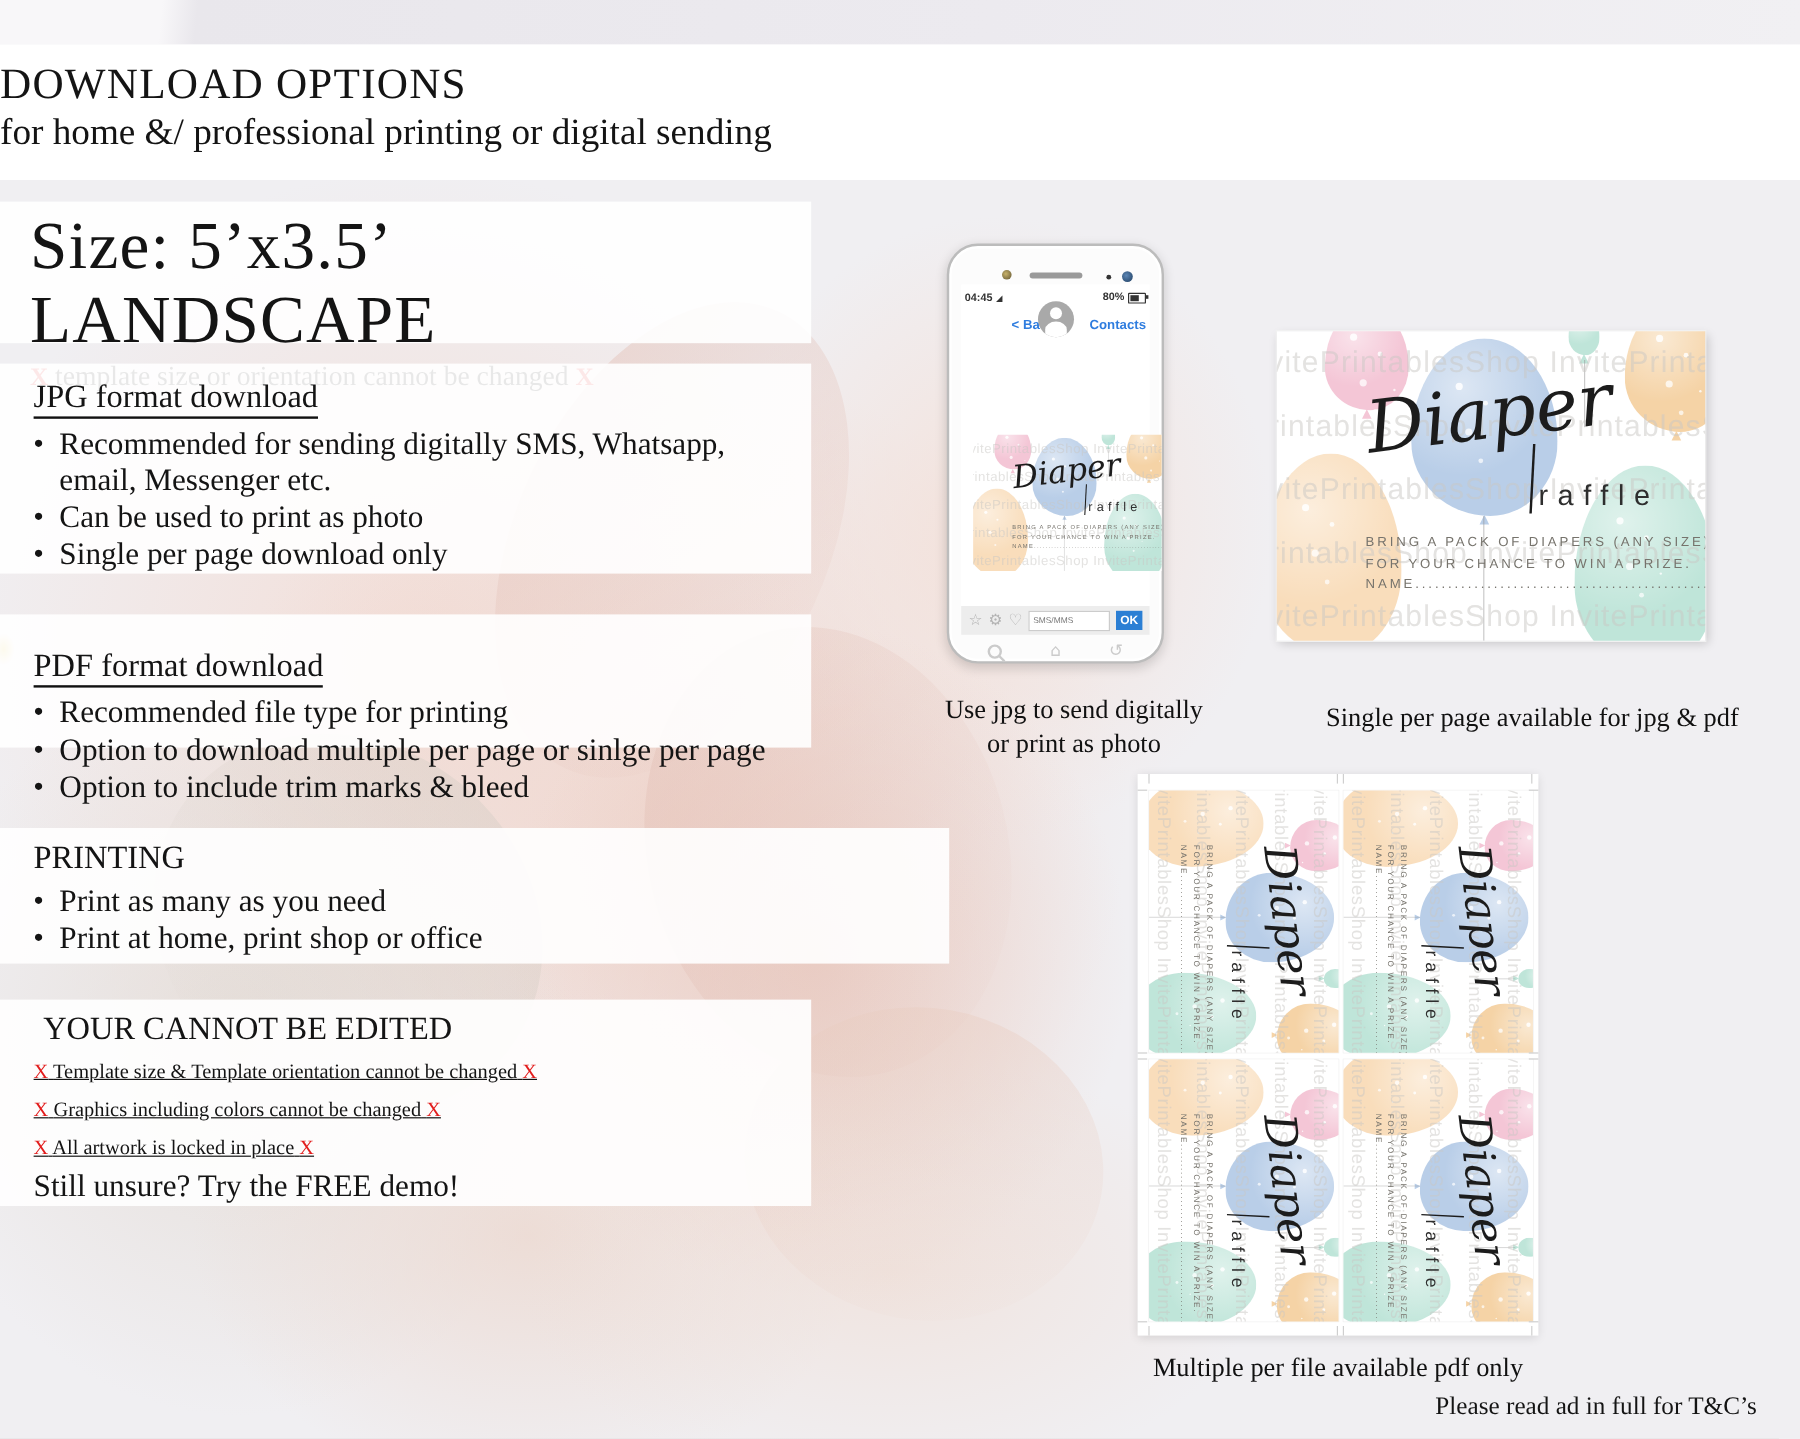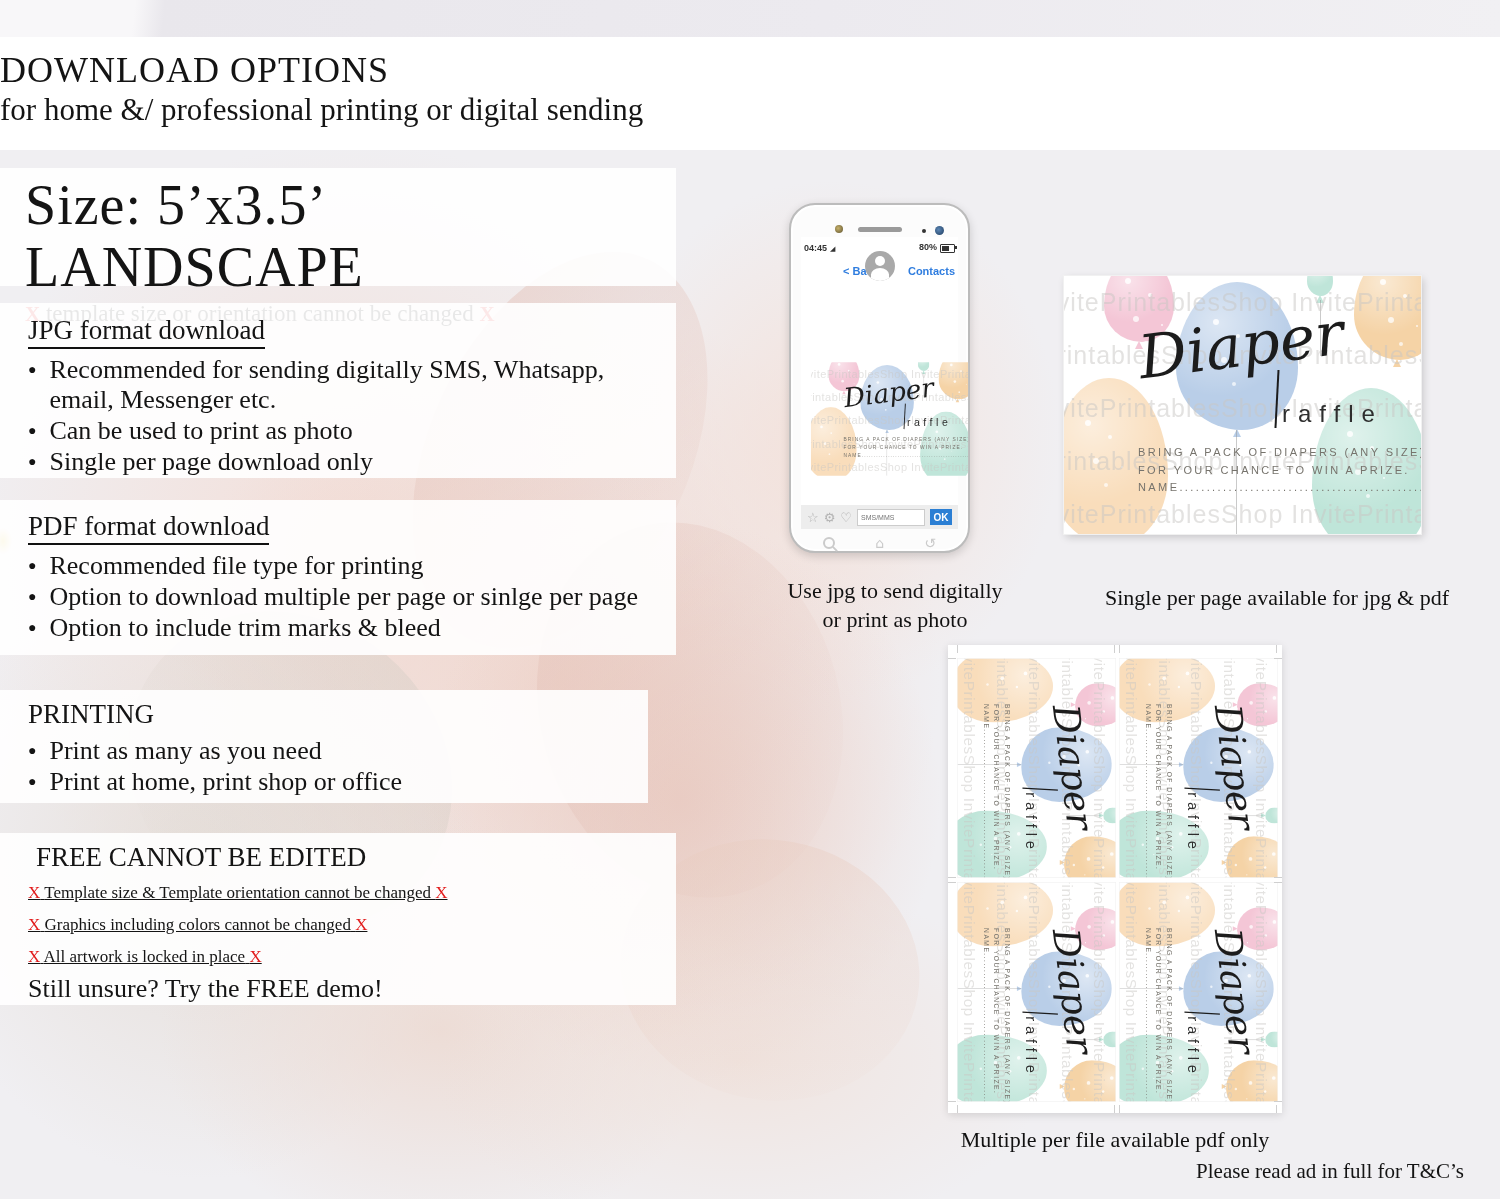--- a/index.html
+++ b/index.html
@@ -41,22 +41,22 @@
   .header-band{left:0;top:37px;width:1500px;height:113px;text-align:left;background:rgba(255,255,255,.96);}
   .header-title{font-size:36px;letter-spacing:1px;padding-top:12px;}
   .header-sub{font-size:31px;margin-top:1px;}
 
   .size-band{left:0;top:168px;width:676px;height:118px;padding:6px 0 0 25px;}
   .size-heading{font-size:56px;line-height:62px;letter-spacing:1px;}
   .size-note{font-size:23px;margin-top:3px;}
   .x-small{color:var(--red);font-weight:bold;font-size:21px;}
 
   .jpg-band{left:0;top:303px;width:676px;height:175px;padding:12px 0 0 28px;}
-  .pdf-band{left:0;top:500px;width:676px;height:155px;padding:11px 0 0 28px;}
-  .printing-band{left:0;top:690px;width:648px;height:113px;padding:9px 0 0 28px;}
+  .pdf-band{left:0;top:512px;width:676px;height:111px;padding:27px 0 0 28px;}
+  .printing-band{left:0;top:690px;width:791px;height:113px;padding:9px 0 0 28px;}
   .edit-band{left:0;top:833px;width:676px;height:172px;padding:9px 0 0 28px;}
 
   .sec-heading{font-size:27px;font-weight:normal;margin:0;}
   .underlined{display:inline-block;border-bottom:2px solid #111;padding-bottom:1px;}
   ul.bullets{list-style:none;margin:6px 0 0 0;padding:0;font-size:26px;max-width:640px;}
   ul.bullets li{display:flex;gap:13px;line-height:30px;margin-bottom:1px;}
   ul.bullets li::before{content:"\25CF";font-size:14px;line-height:30px;}
   .xline{font-size:17px;line-height:32px;text-decoration:underline;}
   .xline .x-big{color:var(--red);}
   .edit-heading{font-size:27px;font-weight:normal;margin:0 0 4px 8px;}
@@ -224,21 +224,21 @@
       <li>
           <span>Print as many as you need</span>
         </li>
       <li>
           <span>Print at home, print shop or office</span>
         </li>
     </ul>
   </div>
 
   <div class="band edit-band">
-    <h3 class="edit-heading">FREE CANNOT BE EDITED</h3>
+    <h3 class="edit-heading">YOUR CANNOT BE EDITED</h3>
     <div class="xline">
       <span class="x-big">X</span>
       <span>Template size &amp; Template orientation cannot be changed</span>
       <span class="x-big">X</span>
     </div>
     <div class="xline">
       <span class="x-big">X</span>
       <span>Graphics including colors cannot be changed</span>
       <span class="x-big">X</span>
     </div>

